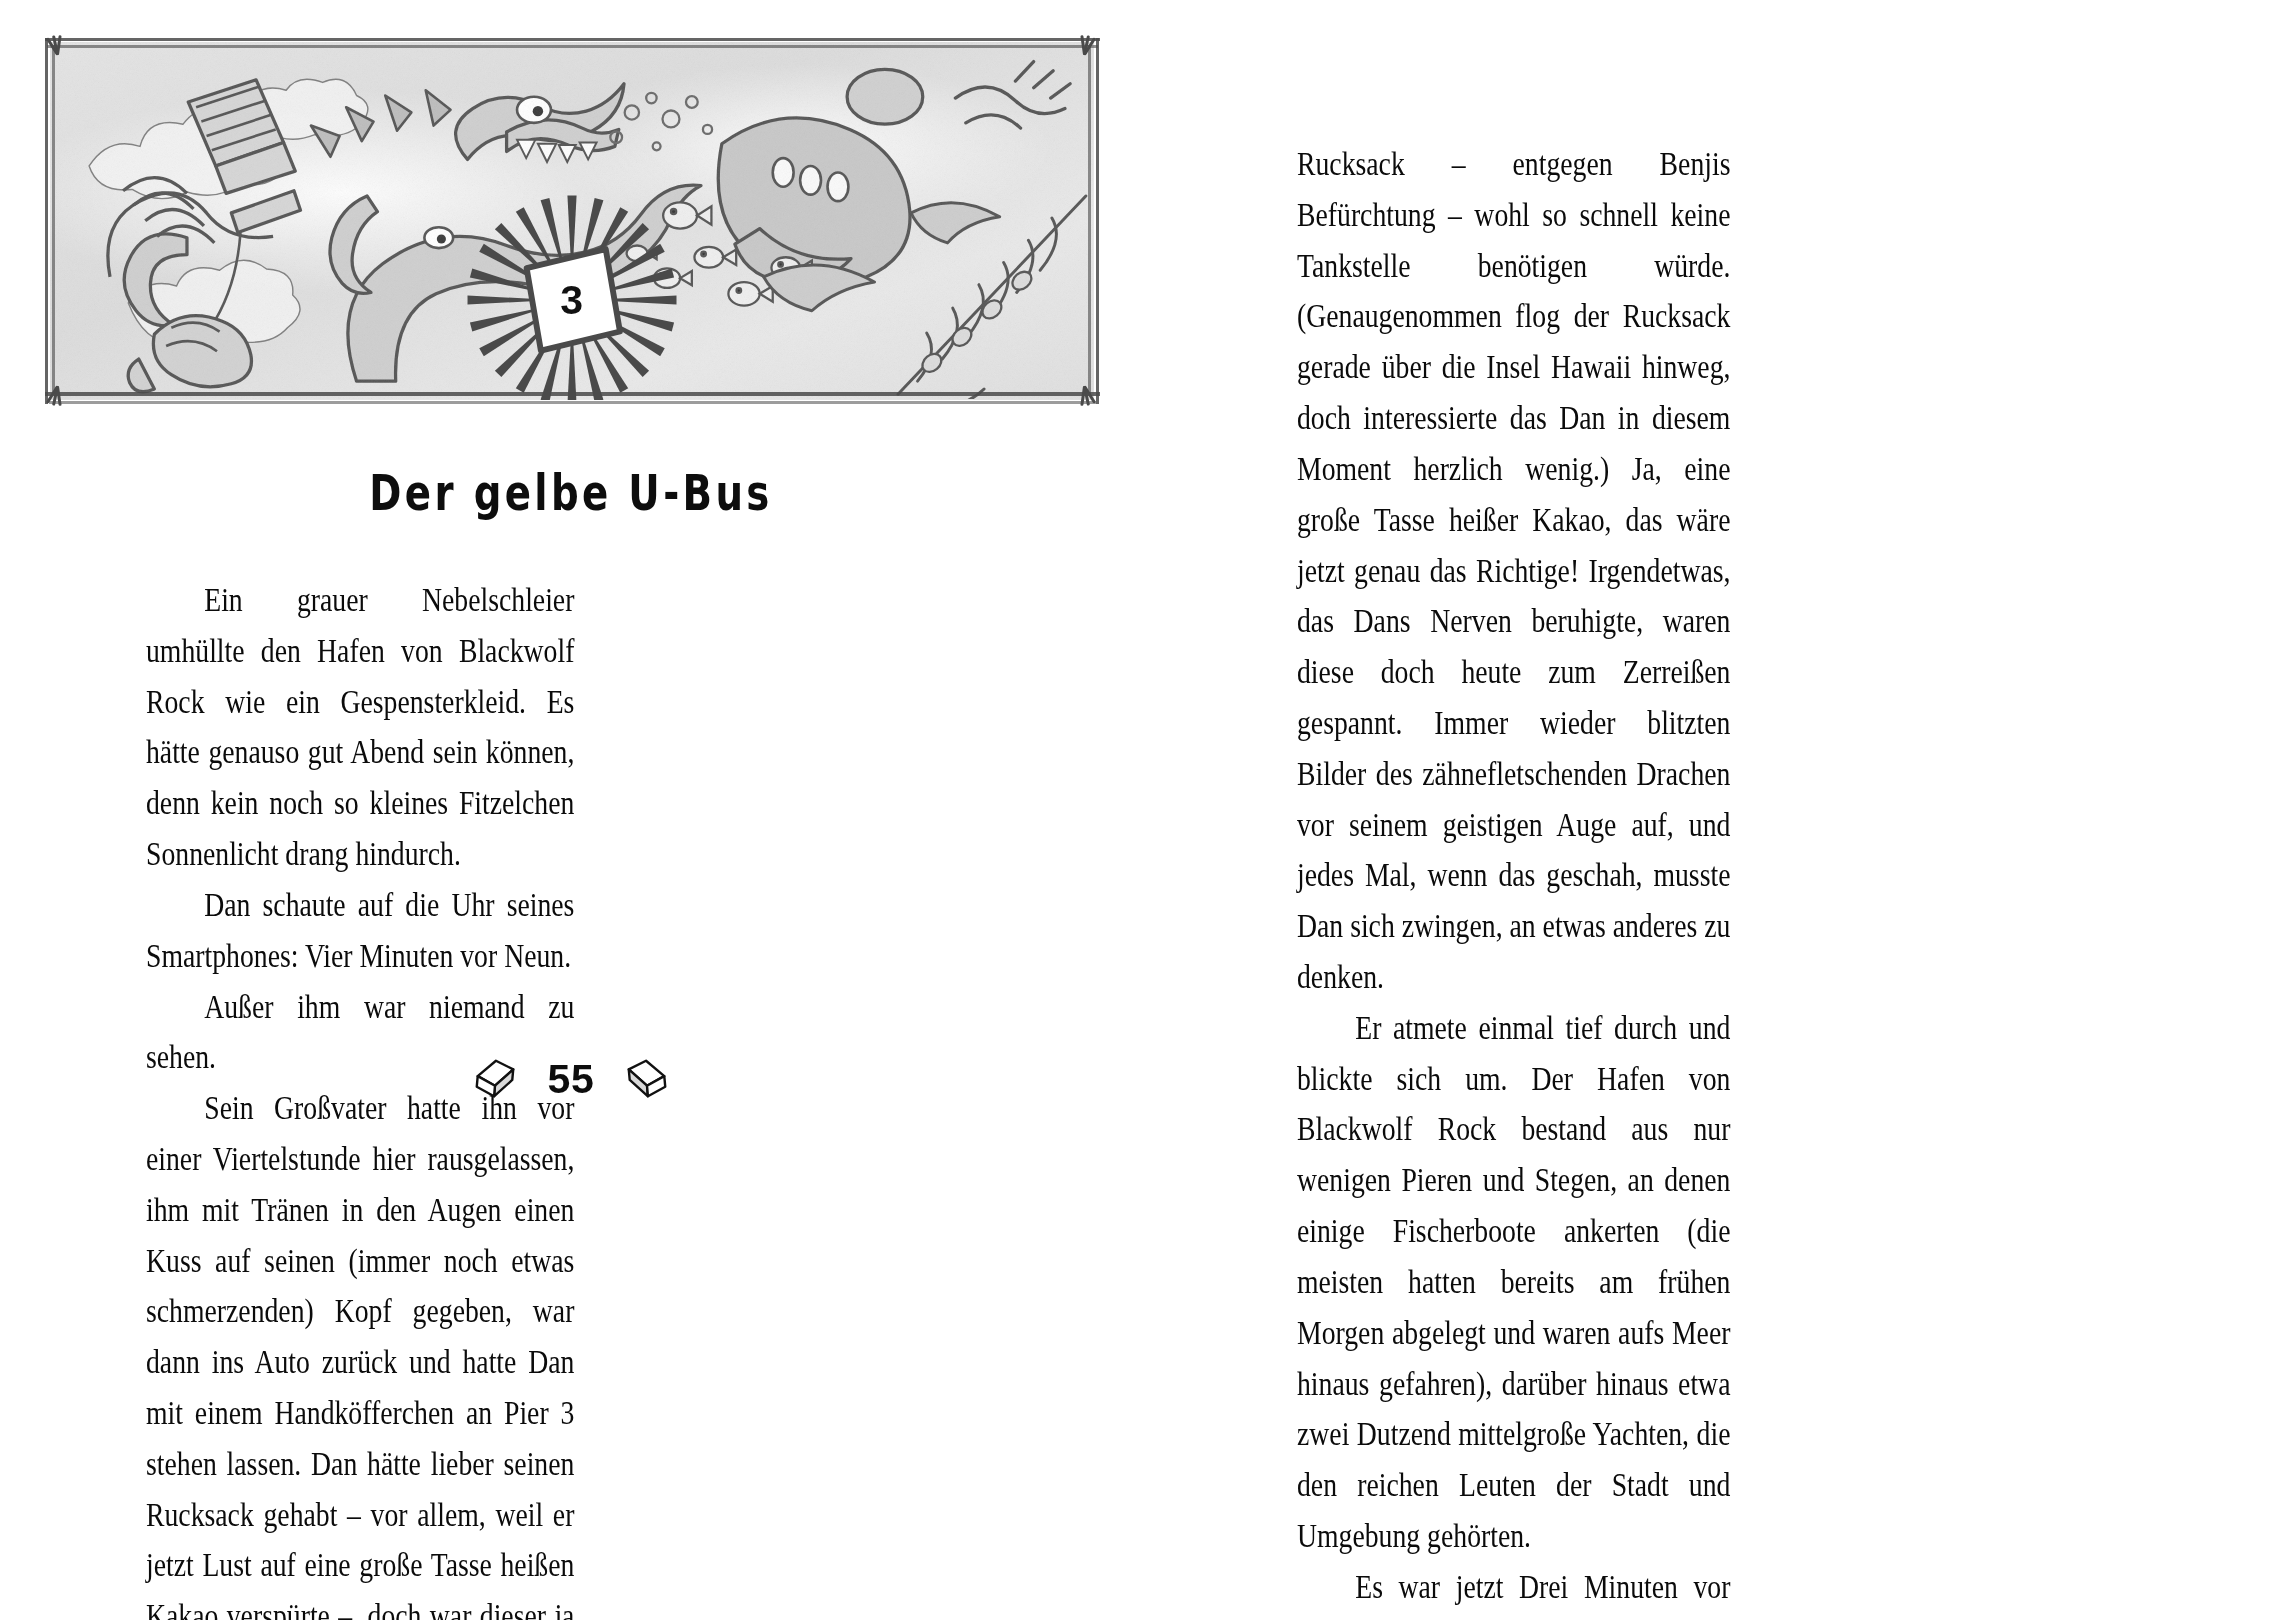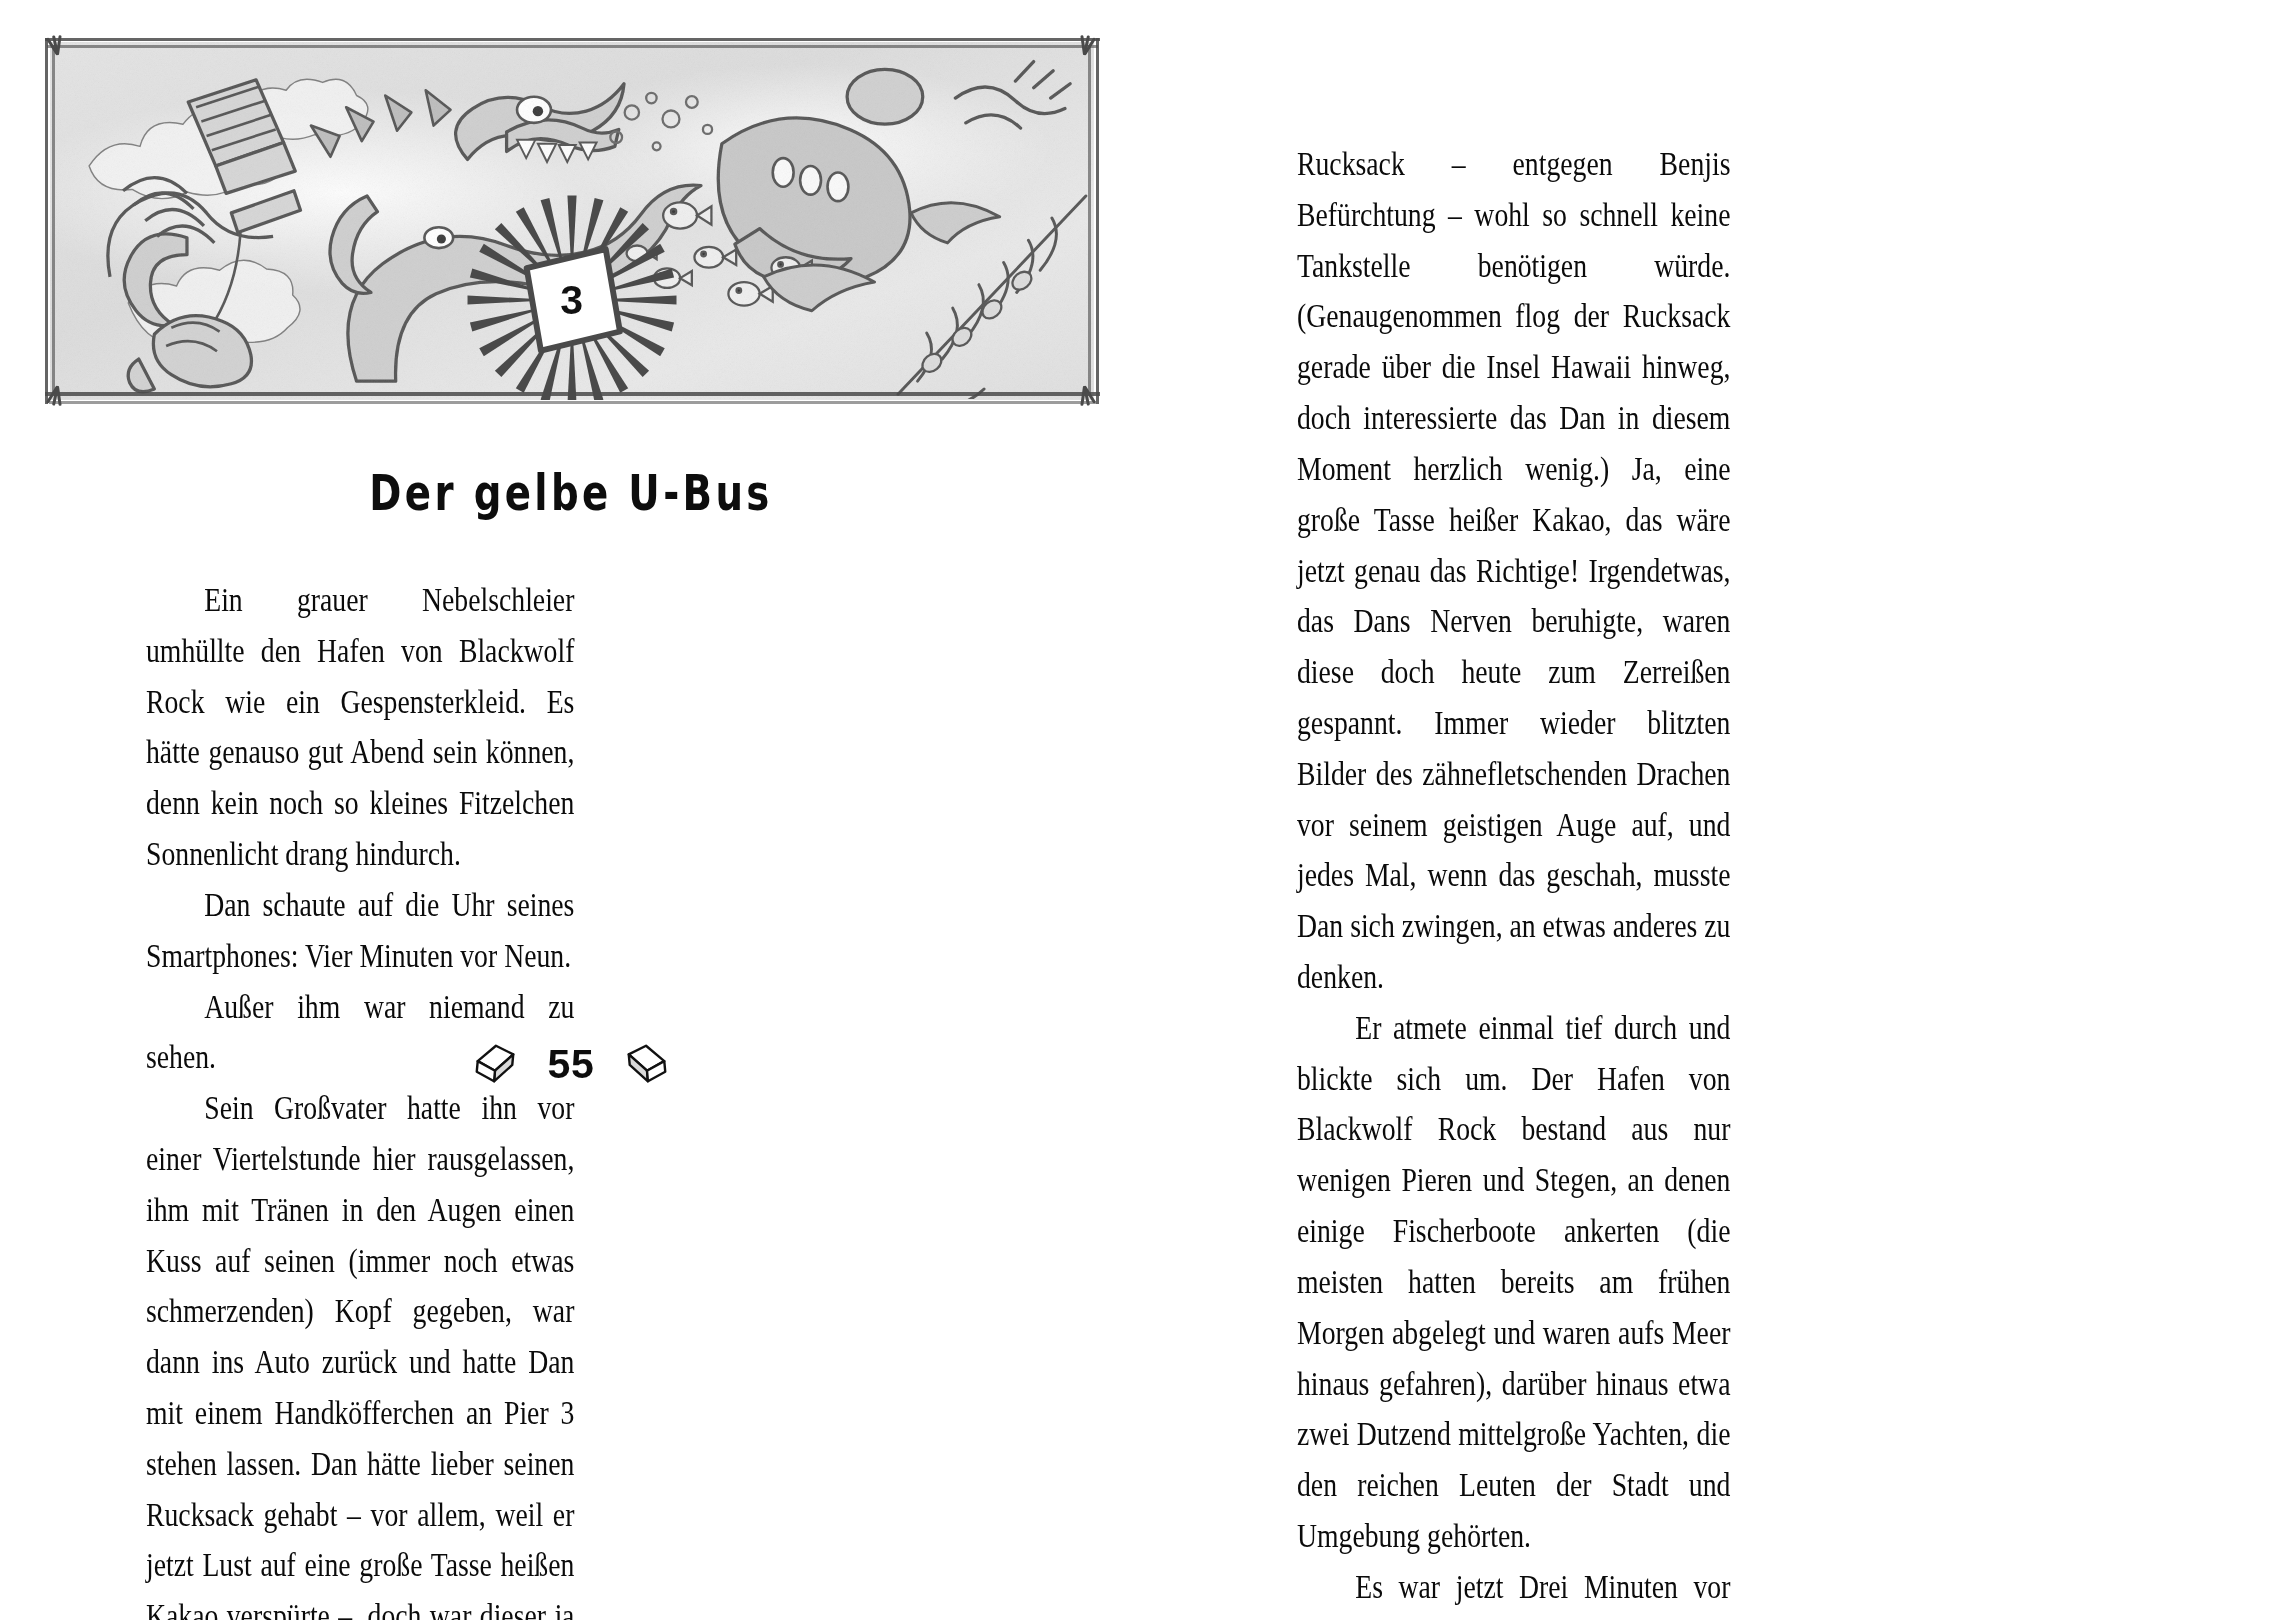--- a/index.html
+++ b/index.html
@@ -139,21 +139,21 @@
     left: 1297px;
     top: 139px;
     width: 516px;
   }
   .column p { margin: 0; }
   .column p.indent { text-indent: 2.1em; }
 
   
   .folio {
     position: absolute;
-    bottom: 88px;
+    bottom: 73px;
     left: 0; right: 0;
     display: flex;
     align-items: center;
     justify-content: center;
     gap: 28px;
   }
   .folio-num {
     font-family: "Liberation Sans", sans-serif;
     font-weight: bold;
     font-size: 41px;

